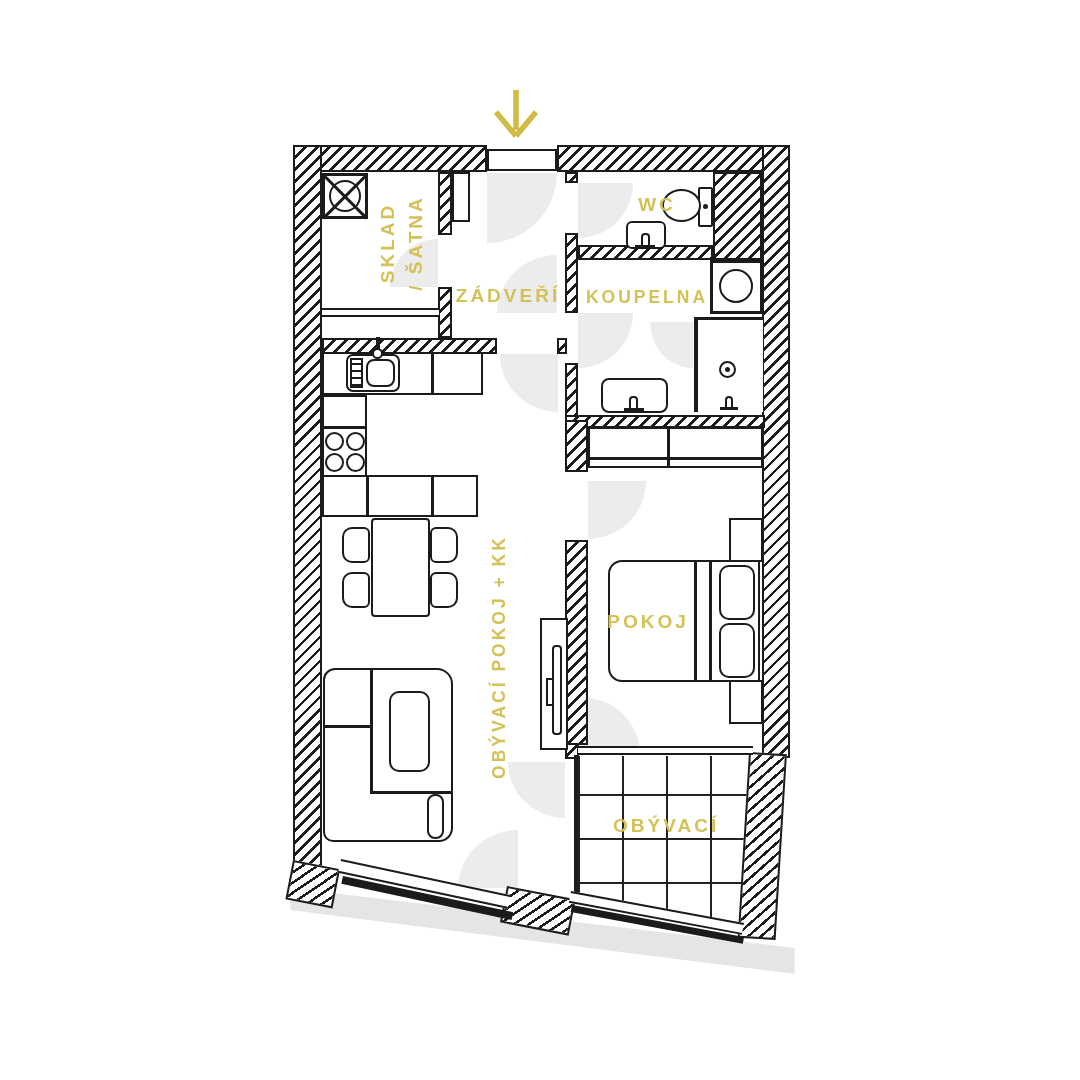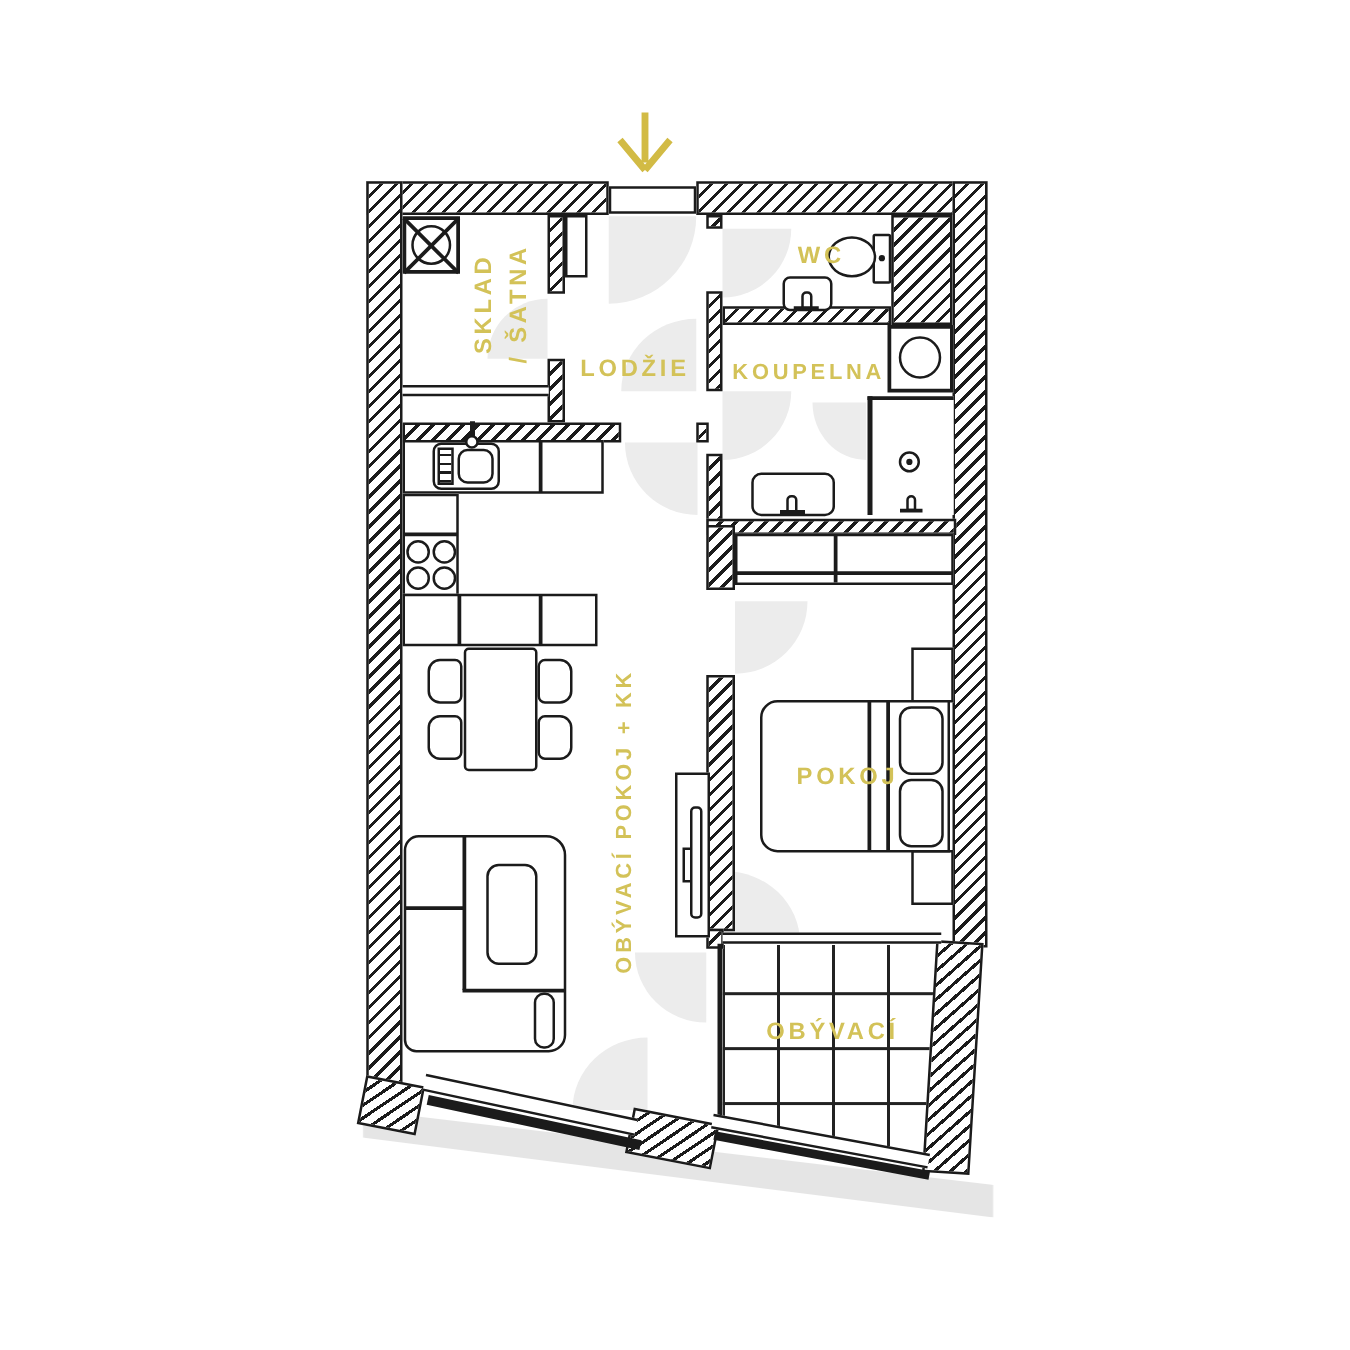--- a/index.html
+++ b/index.html
@@ -153,20 +153,20 @@
   <div class="furn" style="left:608px;top:560px;width:152px;height:122px;border-radius:14px 0 0 14px;"></div>
   <div class="fline" style="left:694px;top:561px;width:2.5px;height:120px;"></div>
   <div class="fline" style="left:709px;top:561px;width:2.5px;height:120px;"></div>
   <div class="furn" style="left:719px;top:565px;width:36px;height:55px;border-radius:10px;border-width:2px;"></div>
   <div class="furn" style="left:719px;top:623px;width:36px;height:55px;border-radius:10px;border-width:2px;"></div>
 
   <div class="lbl" style="left:329px;top:213px;width:150px;height:60px;transform:rotate(-90deg);">
     <div>SKLAD</div>
     <div>/ ŠATNA</div>
   </div>
-  <div class="lbl" style="left:448px;top:282px;width:120px;">LODŽIE</div>
+  <div class="lbl" style="left:448px;top:282px;width:120px;">ZÁDVEŘÍ</div>
   <div class="lbl" style="left:632px;top:191px;width:50px;">WC</div>
   <div class="lbl" style="left:582px;top:283px;width:130px;font-size:17.5px;">KOUPELNA</div>
   <div class="lbl" style="left:367px;top:645px;width:260px;height:24px;font-size:17.5px;transform:rotate(-90deg);">OBÝVACÍ POKOJ + KK</div>
-  <div class="lbl" style="left:628px;top:608px;width:100px;">POKOJ</div>
+  <div class="lbl" style="left:598px;top:608px;width:100px;">POKOJ</div>
   <div class="lbl" style="left:613px;top:812px;width:104px;">OBÝVACÍ</div>
 
 </div>
 
 </body></html>

